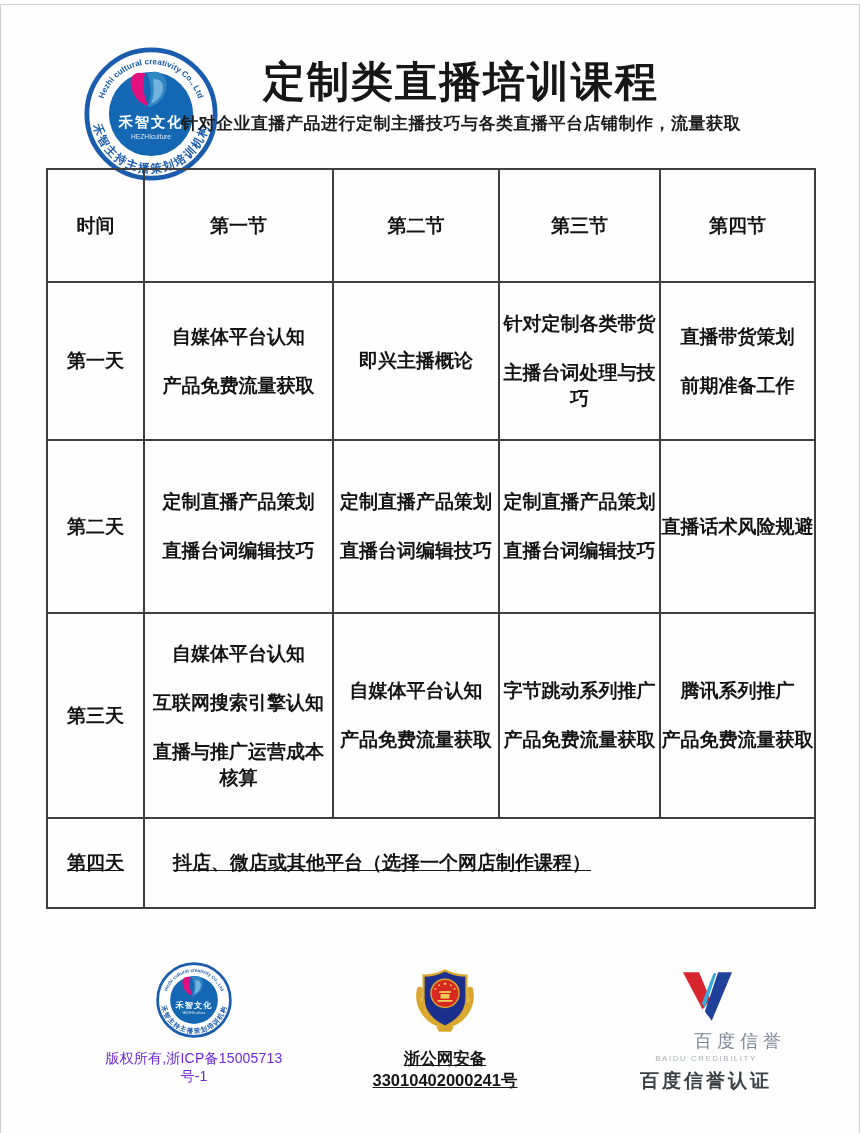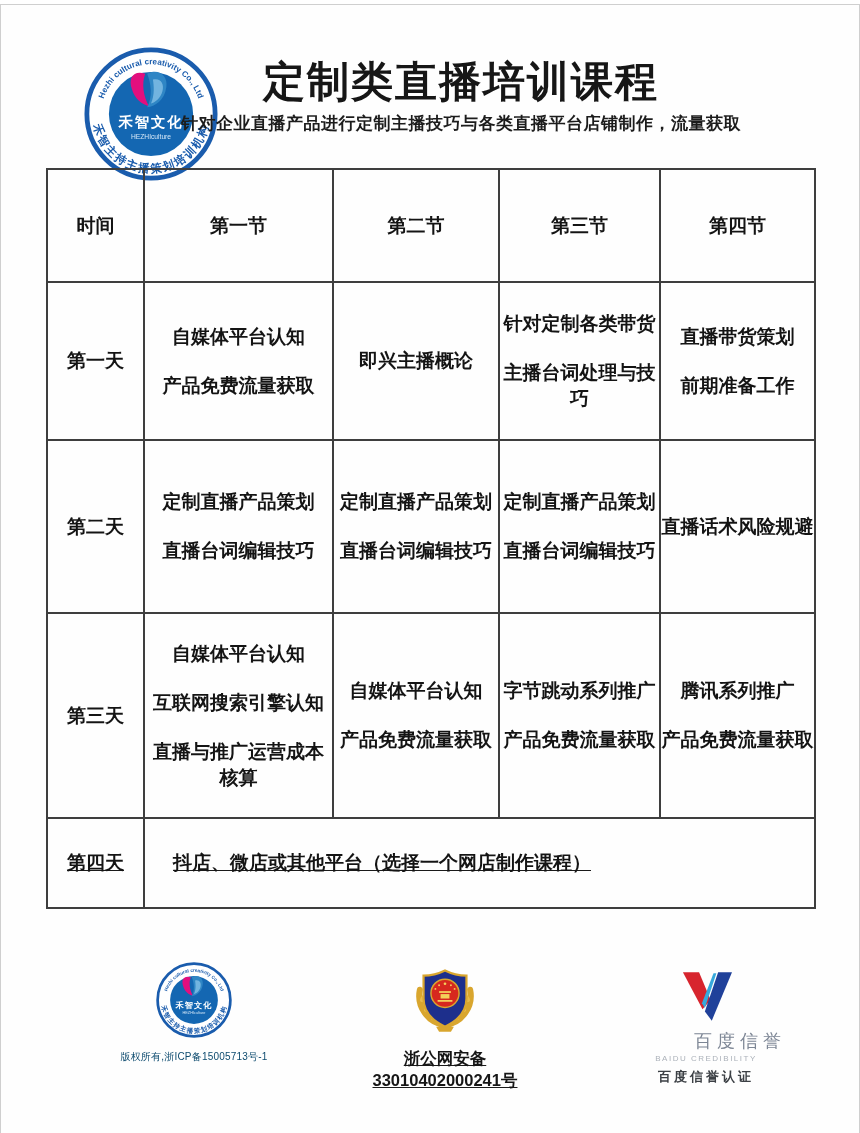--- a/index.html
+++ b/index.html
@@ -40,27 +40,27 @@
   .cell-line { line-height:26px; }
   .cell-line + .cell-line { margin-top:23px; }
   td.merged { text-align:left; padding-left:28px; }
 
   
   .f-col { position:absolute; text-align:center; }
   .f-left   { left:103px; top:957px; width:180px; }
   .f-center { left:344px; top:958px; width:200px;text-decoration:underline; }
   .f-right  { left:625px; top:966px; width:160px; }
   .f-left svg.logo-sm { width:76px; height:76px; }
-  .copyright { margin-top:8px; font-size:10px; color:#0c4a6e; letter-spacing:0.2px; }
+  .copyright { margin-top:8px; font-size:14px; color:#6d28d9; letter-spacing:0.2px; }
   .police-badge { width:74px; height:74px; }
   .police-text { margin-top:7px; font-size:16.5px; font-weight:bold; color:#161616; }
   .baidu-v { width:60px; height:52px; }
   .baidu-cn { margin-top:2px; font-size:18px; color:#7d8695; letter-spacing:5px;text-align:right; }
   .baidu-en { margin-top:1px; font-size:8px; color:#abb1b9; letter-spacing:1.5px; }
-  .baidu-cert { margin-top:5px; font-size:13px; font-weight:bold; color:#3c4045; letter-spacing:3px; }
+  .baidu-cert { margin-top:5px; font-size:19px; font-weight:bold; color:#3c4045; letter-spacing:3px; }
 </style>
 </head>
 <body>
 
 <svg width="0" height="0" style="position:absolute" aria-hidden="true">
   <defs>
     <symbol id="hezhi-logo" viewBox="0 0 140 140">
       <path id="arc-top" d="M 18,70 A 52,52 0 1 1 122,70" fill="none"></path>
       <path id="arc-bot" d="M 9,70 A 61,61 0 0 0 131,70" fill="none"></path>
       <circle cx="70" cy="70" r="67" fill="#ffffff" stroke="#1a5cad" stroke-width="5"></circle>

